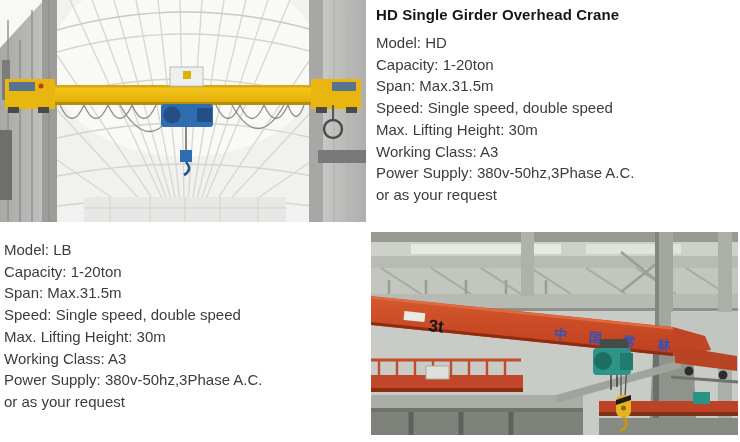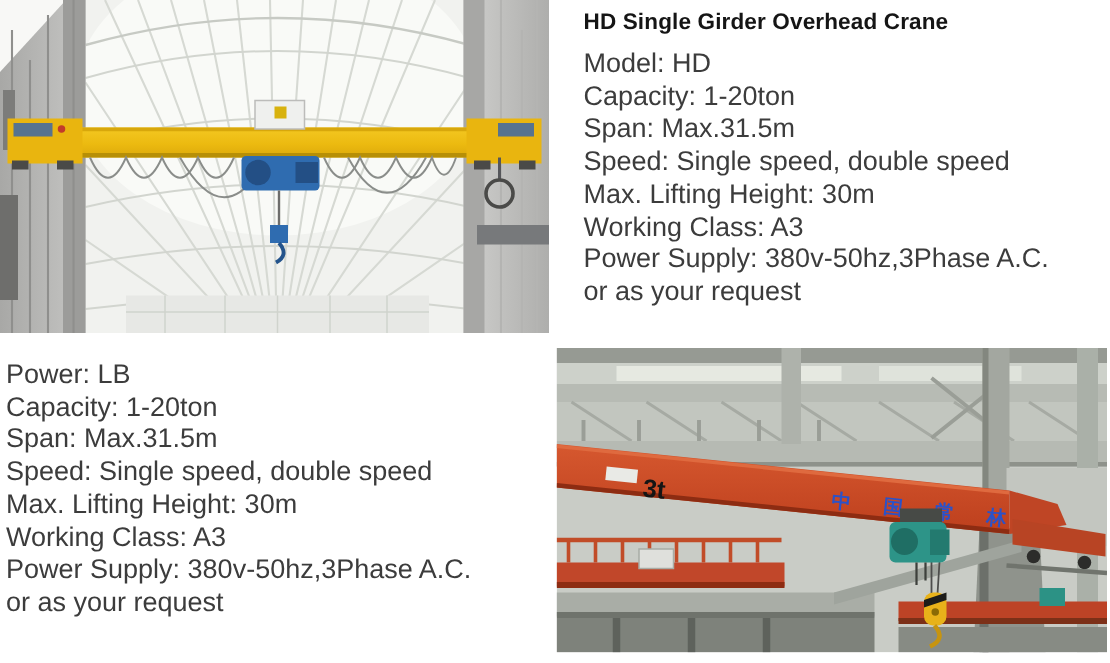--- a/index.html
+++ b/index.html
@@ -12,23 +12,23 @@
   .photo svg{display:block;}
   .photo-tl{left:0;top:0;width:366px;height:222px;}
   .photo-br{left:371px;top:232px;width:367px;height:203px;}
 
   .spec-block{position:absolute;}
   .spec-block .title{
     font-size:15px;line-height:17px;font-weight:bold;color:#151515;
     margin:0 0 9px 0;white-space:nowrap;letter-spacing:0.1px;
   }
   .spec-block .spec-line{
-    font-size:18px;line-height:21.7px;color:#3c3c3c;white-space:nowrap;
+    font-size:15px;line-height:21.7px;color:#3c3c3c;white-space:nowrap;
   }
-  .block-hd{left:389px;top:6px;width:345px;}
+  .block-hd{left:376px;top:6px;width:345px;}
   .block-lb{left:4px;top:239px;width:360px;}
 </style>
 </head>
 <body>
 
 <div class="photo photo-tl">
   <svg width="366" height="222" viewBox="0 0 366 222">
     <defs>
       <linearGradient id="ygrad" x1="0" y1="0" x2="0" y2="1">
         <stop offset="0" stop-color="#f4c822"></stop>
@@ -119,21 +119,21 @@
   <div class="spec-line">Capacity: 1-20ton</div>
   <div class="spec-line">Span: Max.31.5m</div>
   <div class="spec-line">Speed: Single speed, double speed</div>
   <div class="spec-line">Max. Lifting Height: 30m</div>
   <div class="spec-line">Working Class: A3</div>
   <div class="spec-line">Power Supply: 380v-50hz,3Phase A.C.</div>
   <div class="spec-line">or as your request</div>
 </div>
 
 <div class="spec-block block-lb">
-  <div class="spec-line">Power: LB</div>
+  <div class="spec-line">Model: LB</div>
   <div class="spec-line">Capacity: 1-20ton</div>
   <div class="spec-line">Span: Max.31.5m</div>
   <div class="spec-line">Speed: Single speed, double speed</div>
   <div class="spec-line">Max. Lifting Height: 30m</div>
   <div class="spec-line">Working Class: A3</div>
   <div class="spec-line">Power Supply: 380v-50hz,3Phase A.C.</div>
   <div class="spec-line">or as your request</div>
 </div>
 
 <div class="photo photo-br">

